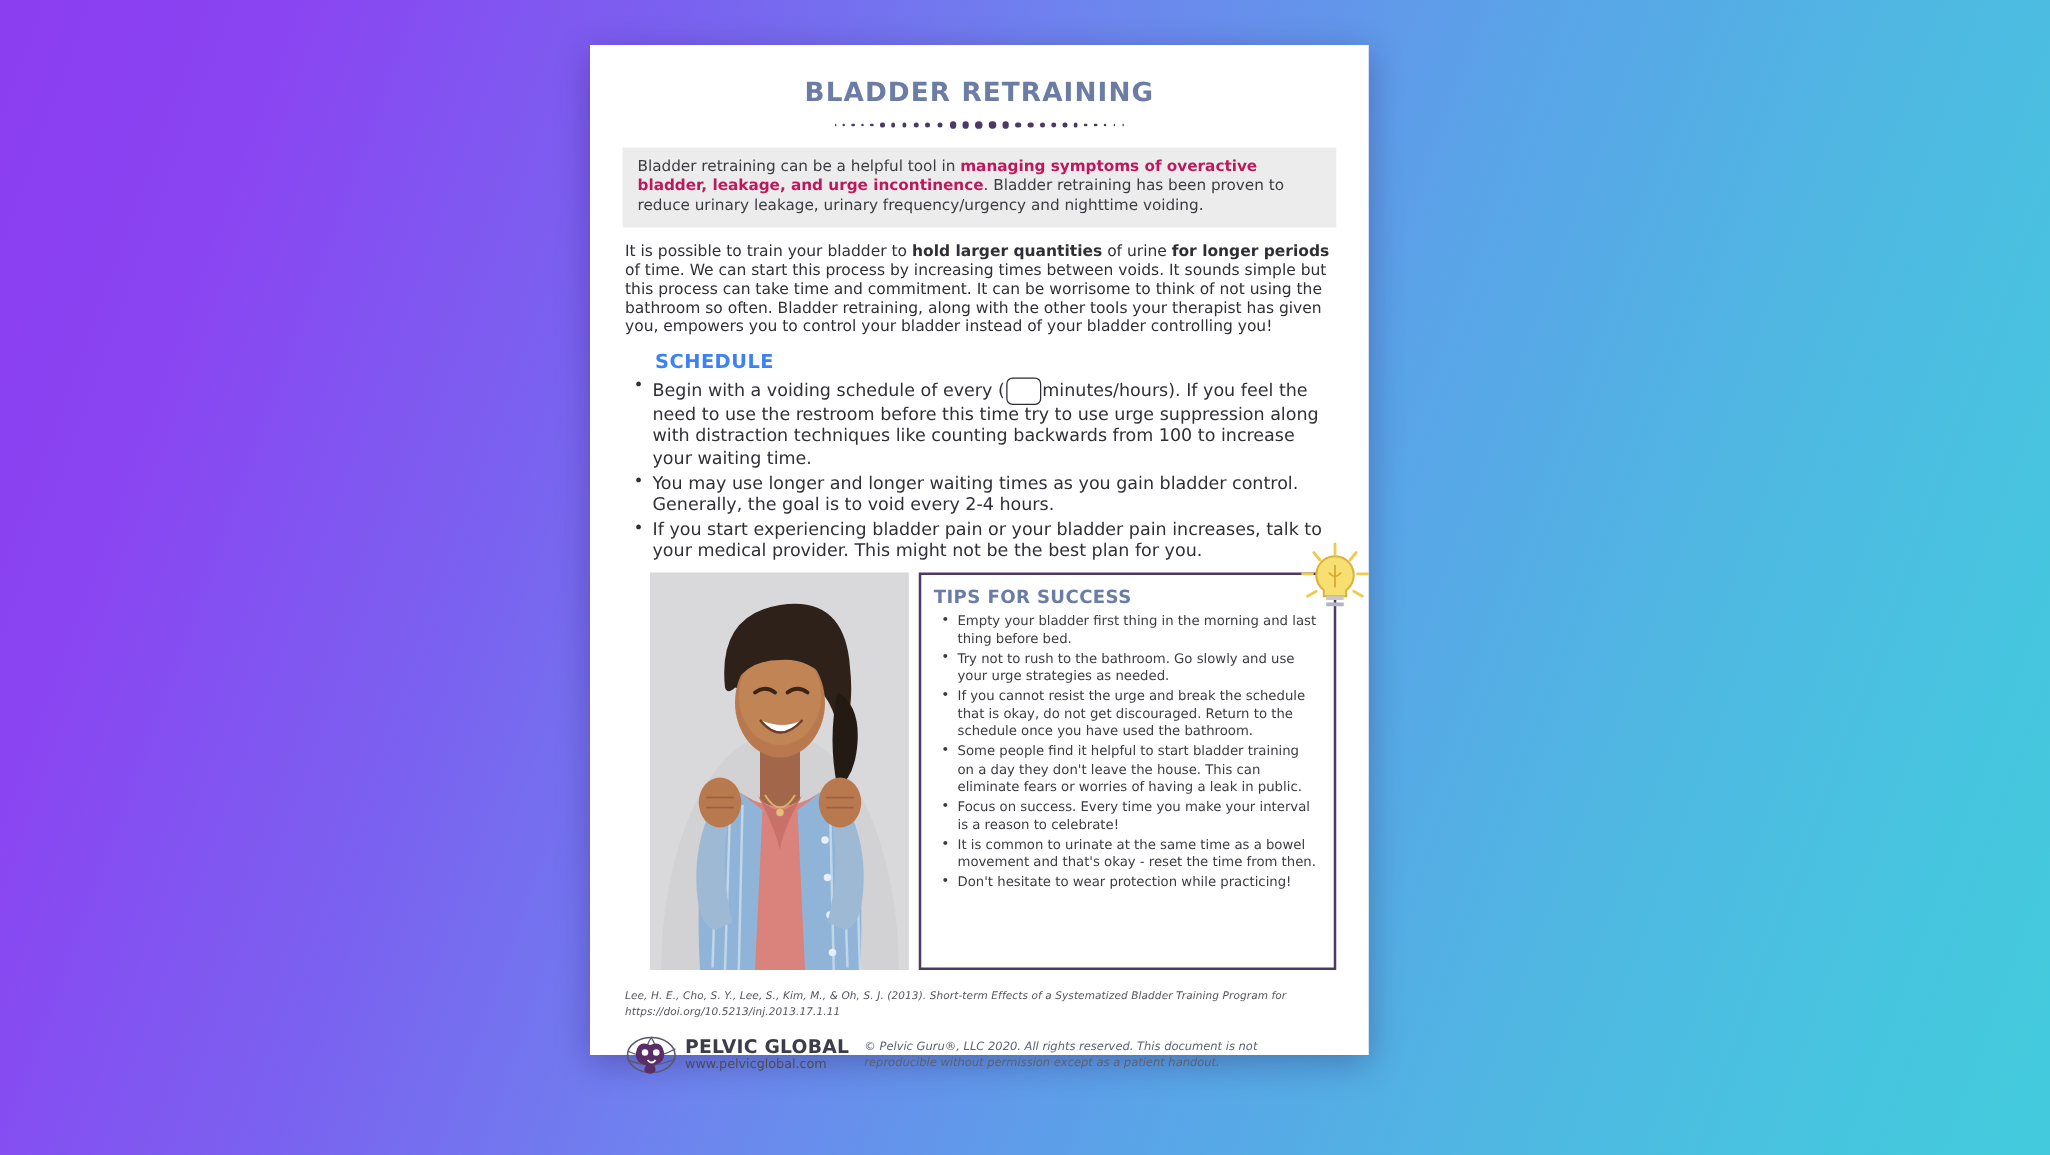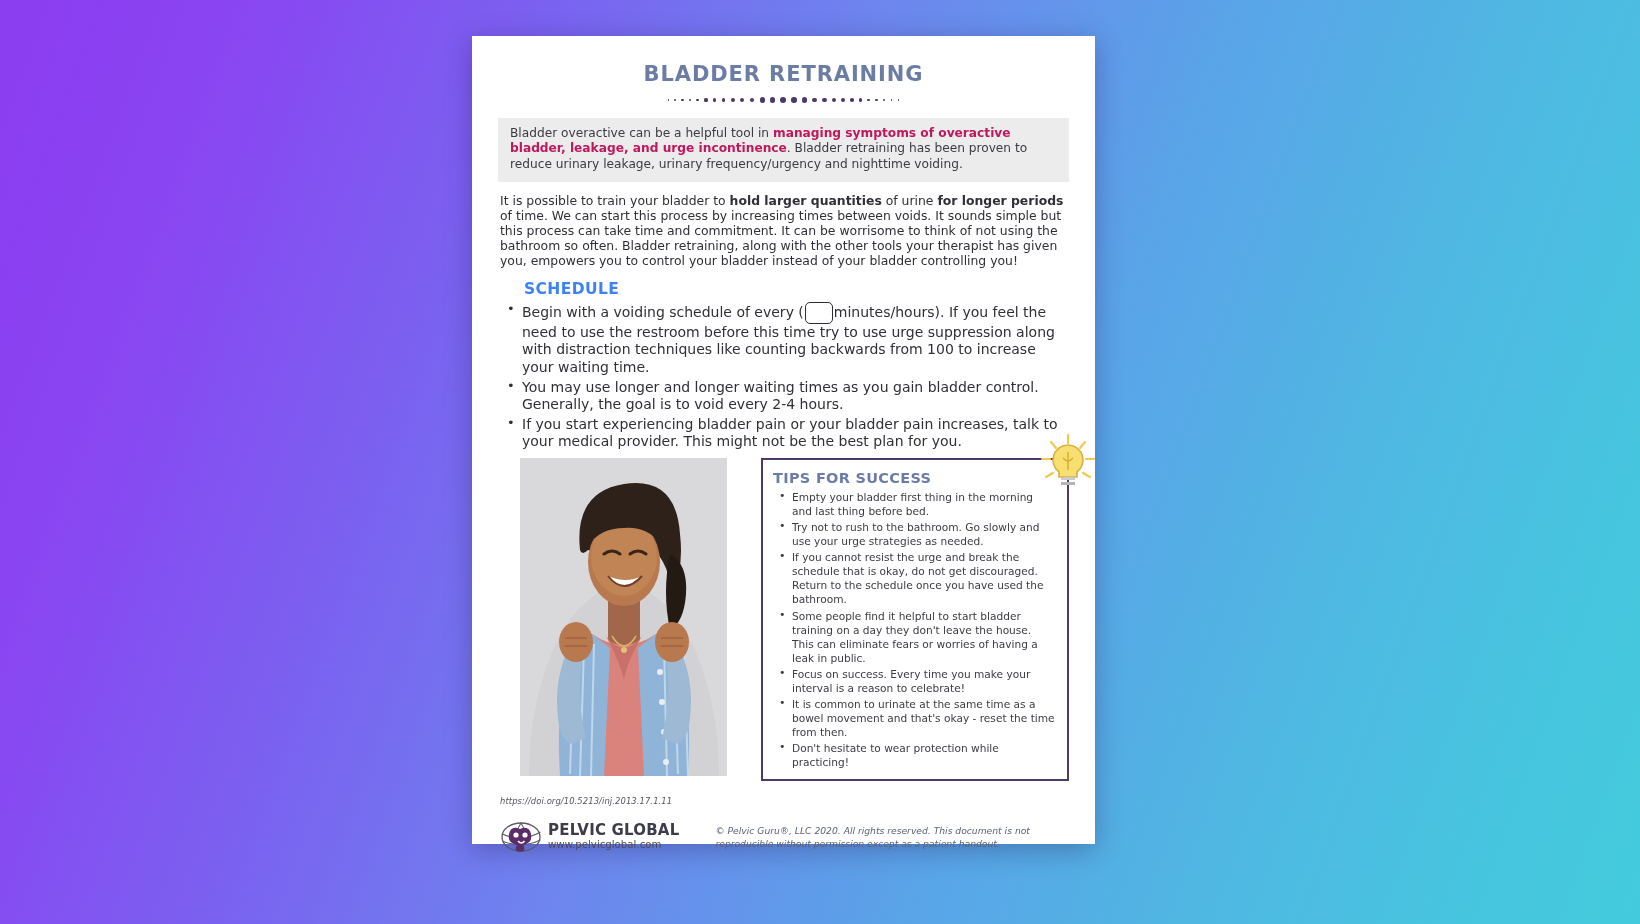--- a/index.html
+++ b/index.html
@@ -132,21 +132,21 @@
     vertical-align: -7px;
     margin: 0 1px;
     background: #fff;
   }
 
   
   #media-row {
     position: relative;
     margin-top: 8px;
     display: flex;
-    gap: 34px;
+    gap: 8px;
     padding-left: 22px;
   }
 
   
   #photo {
     width: 207px;
     height: 318px;
     background: #d8d8da;
     position: relative;
     overflow: hidden;
@@ -229,21 +229,20 @@
     font-size: 10.2px;
     line-height: 1.25;
     margin-top: 1px;
     font-family: "DejaVu Sans", sans-serif;
   }
   #copyright {
     color: #5c6276;
     font-size: 9.2px;
     font-style: italic;
     line-height: 1.45;
-    margin-left: 24px;
   }
 </style>
 </head>
 <body>
 
 <div id="doc-sheet">
   <div class="inner">
 
     <div id="doc-title">BLADDER RETRAINING</div>
 
@@ -271,21 +270,21 @@
         <i style="width: 3.54px; height: 3.54px;"></i>
         <i style="width: 3.22px; height: 3.22px;"></i>
         <i style="width: 2.89px; height: 2.89px;"></i>
         <i style="width: 2.57px; height: 2.57px;"></i>
         <i style="width: 2.25px; height: 2.25px;"></i>
         <i style="width: 1.92px; height: 1.92px;"></i>
         <i style="width: 1.6px; height: 1.6px;"></i>
       </div>
 
     <div id="intro-box">
-      <span>Bladder overactive can be a helpful tool in </span><b>managing symptoms of overactive bladder, leakage, and urge incontinence</b><span>. Bladder retraining has been proven to reduce urinary leakage, urinary frequency/urgency and nighttime voiding.</span>
+      <span>Bladder retraining can be a helpful tool in </span><b>managing symptoms of overactive bladder, leakage, and urge incontinence</b><span>. Bladder retraining has been proven to reduce urinary leakage, urinary frequency/urgency and nighttime voiding.</span>
     </div>
 
     <div id="body-par">
       <span>It is possible to train your bladder to </span><b>hold larger quantities</b><span> of urine </span><b>for longer periods</b><span> of time. We can start this process by increasing times between voids. It sounds simple but this process can take time and commitment. It can be worrisome to think of not using the bathroom so often. Bladder retraining, along with the other tools your therapist has given you, empowers you to control your bladder instead of your bladder controlling you!</span>
     </div>
 
     <div class="section-head">SCHEDULE</div>
 
     <ul id="schedule-list">
       <li>
@@ -379,20 +378,21 @@
           <path d="M31 13 a15 15 0 0 1 9 27 v5 h-18 v-5 a15 15 0 0 1 9 -27z" fill="#f8df72" stroke="#d9b23c" stroke-width="1.6"></path>
           <path d="M24 45 h14 v3 h-14z" fill="#c9c9cf"></path>
           <path d="M24 50 h14 v3 h-14z" fill="#b4b4bc"></path>
           <path d="M31 20 v18" stroke="#d9a92c" stroke-width="1.4" fill="none"></path>
           <path d="M26 26 q5 6 10 0" stroke="#d9a92c" stroke-width="1.3" fill="none"></path>
         </svg>
       </div>
     </div>
 
     <div id="citation">
+      <div>Lee, H. E., Cho, S. Y., Lee, S., Kim, M., &amp; Oh, S. J. (2013). Short-term Effects of a Systematized Bladder Training Program for</div>
       <div>https://doi.org/10.5213/inj.2013.17.1.11</div>
     </div>
 
     <div id="footer">
       <div id="logo-block">
         <svg width="44" height="34" viewBox="0 0 44 34" xmlns="http://www.w3.org/2000/svg">
           <ellipse cx="21" cy="17" rx="19" ry="14" fill="none" stroke="#5a5a68" stroke-width="1.3"></ellipse>
           <path d="M2.4 14 q19 9 38 -2" fill="none" stroke="#5a5a68" stroke-width="1.1"></path>
           <path d="M2.4 21 q19 8 38 -1" fill="none" stroke="#5a5a68" stroke-width="1.1"></path>
           <path d="M21 3 q-9 14 0 28 q9 -14 0 -28z" fill="none" stroke="#5a5a68" stroke-width="1.1"></path>

